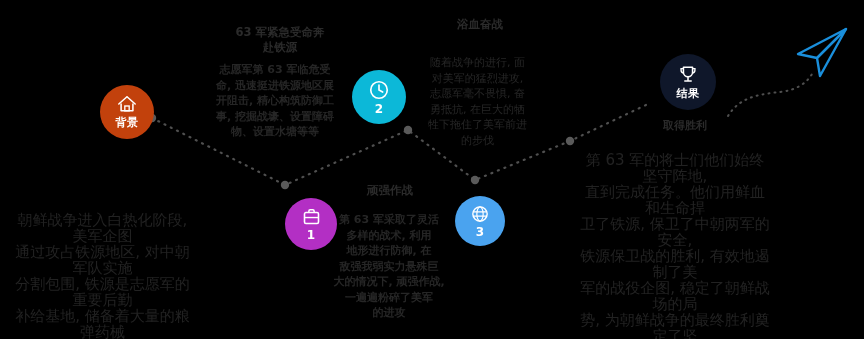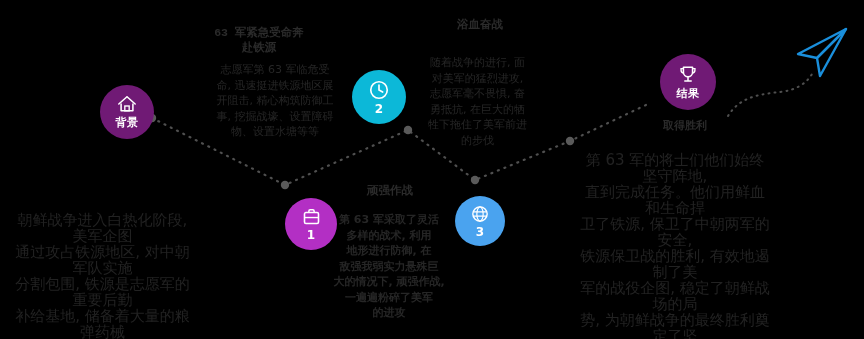--- a/index.html
+++ b/index.html
@@ -84,21 +84,21 @@
     <polyline points="152,118 285,185 408,130 475,180 570,141 648,104" fill="none" stroke="#4f4f4f" stroke-width="2.2" stroke-linecap="round" stroke-dasharray="1 6"></polyline>
     <circle cx="152" cy="118" r="4.2" fill="#5a5a5a"></circle>
     <circle cx="285" cy="185" r="4.2" fill="#5a5a5a"></circle>
     <circle cx="408" cy="130" r="4.2" fill="#5a5a5a"></circle>
     <circle cx="475" cy="180" r="4.2" fill="#5a5a5a"></circle>
     <circle cx="570" cy="141" r="4.2" fill="#5a5a5a"></circle>
 
     <path d="M728,116 C740,96 762,94 780,92 C796,90 806,84 812,74" fill="none" stroke="#4f4f4f" stroke-width="2" stroke-linecap="round" stroke-dasharray="1 5"></path>
   </svg>
 
-  <div class="node" style="left:100px;top:85px;width:54px;height:54px;background:#701a75;">
+  <div class="node" style="left:100px;top:85px;width:54px;height:54px;background:#c2410c;">
     <span class="glyph">
       <svg width="22" height="20" viewBox="0 0 24 22">
         <path d="M12 3 L21 11 M12 3 L3 11" fill="none" stroke="#fff" stroke-width="1.7" stroke-linecap="round"></path>
         <path d="M5.5 10.5 V18.5 H18.5 V10.5" fill="none" stroke="#fff" stroke-width="1.7" stroke-linejoin="round"></path>
         <rect x="9.6" y="13.2" width="4.8" height="5.3" fill="none" stroke="#fff" stroke-width="1.5"></rect>
       </svg>
     </span>
     <span class="nlabel">背景</span>
   </div>
 
@@ -127,43 +127,43 @@
     <span class="glyph">
       <svg width="20" height="20" viewBox="0 0 24 24">
         <circle cx="12" cy="12" r="8.6" fill="none" stroke="#fff" stroke-width="1.7"></circle>
         <ellipse cx="12" cy="12" rx="3.8" ry="8.6" fill="none" stroke="#fff" stroke-width="1.4"></ellipse>
         <path d="M3.6 9.4 H20.4 M3.6 14.6 H20.4" fill="none" stroke="#fff" stroke-width="1.4"></path>
       </svg>
     </span>
     <span class="nnum">3</span>
   </div>
 
-  <div class="node" style="left:660px;top:54px;width:56px;height:56px;background:#701a75;">
+  <div class="node" style="left:660px;top:54px;width:56px;height:56px;background:#0f172a;">
     <span class="glyph">
       <svg width="22" height="21" viewBox="0 0 24 23">
         <path d="M7 3.5 H17 V9 a5 5 0 0 1 -10 0 Z" fill="none" stroke="#fff" stroke-width="1.7" stroke-linejoin="round"></path>
         <path d="M7 5 H4.4 v1.8 a3.2 3.2 0 0 0 3 3.1" fill="none" stroke="#fff" stroke-width="1.5"></path>
         <path d="M17 5 h2.6 v1.8 a3.2 3.2 0 0 1 -3 3.1" fill="none" stroke="#fff" stroke-width="1.5"></path>
         <path d="M12 14 V17.5 M8.5 18.6 H15.5" fill="none" stroke="#fff" stroke-width="1.7" stroke-linecap="round"></path>
       </svg>
     </span>
     <span class="nlabel">结果</span>
   </div>
 
   <div class="plane" style="left:790px;top:24px;">
     <svg width="62" height="58" viewBox="0 0 62 58">
       <path d="M56 5 L8 30 L27 34 Z" fill="none" stroke="#1a8fdc" stroke-width="2.4" stroke-linejoin="round"></path>
       <path d="M56 5 L27 34 L30 52 Z" fill="none" stroke="#1a8fdc" stroke-width="2.4" stroke-linejoin="round"></path>
       <path d="M56 5 L27 34" fill="none" stroke="#1a8fdc" stroke-width="2.2"></path>
     </svg>
   </div>
 
-  <div class="heading" style="left:179px;top:25px;width:160px;font-family:Liberation Mono, monospace;">63 军紧急受命奔
+  <div class="heading" style="left:200px;top:25px;width:160px;">63 军紧急受命奔
 赴铁源</div>
-  <div class="body" style="left:200px;top:62px;width:150px;">志愿军第 63 军临危受
+  <div class="body" style="left:200px;top:62px;width:150px;font-weight:bold;">志愿军第 63 军临危受
 命, 迅速挺进铁源地区展
 开阻击, 精心构筑防御工
 事, 挖掘战壕、设置障碍
 物、设置水塘等等</div>
 
   <div class="heading" style="left:420px;top:17px;width:120px;">浴血奋战</div>
   <div class="body" style="left:415px;top:55px;width:125px;">随着战争的进行, 面
 对美军的猛烈进攻,
 志愿军毫不畏惧, 奋
 勇抵抗, 在巨大的牺

